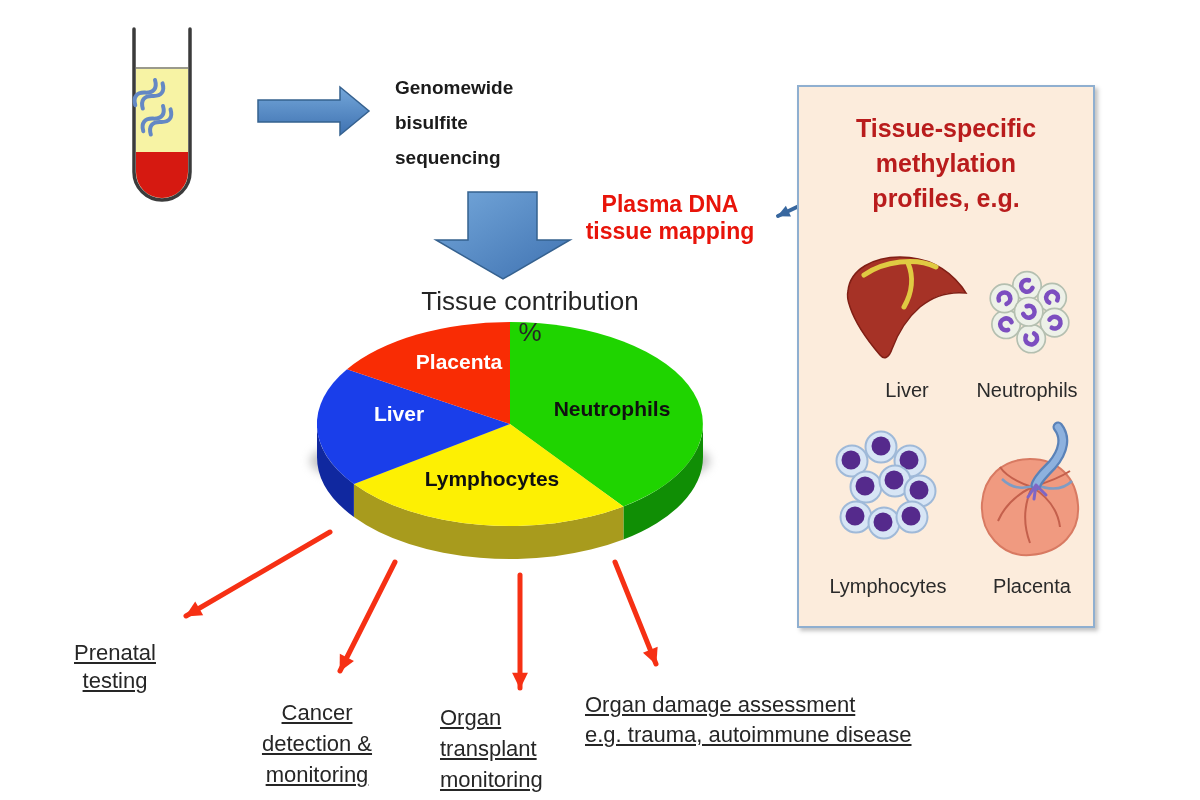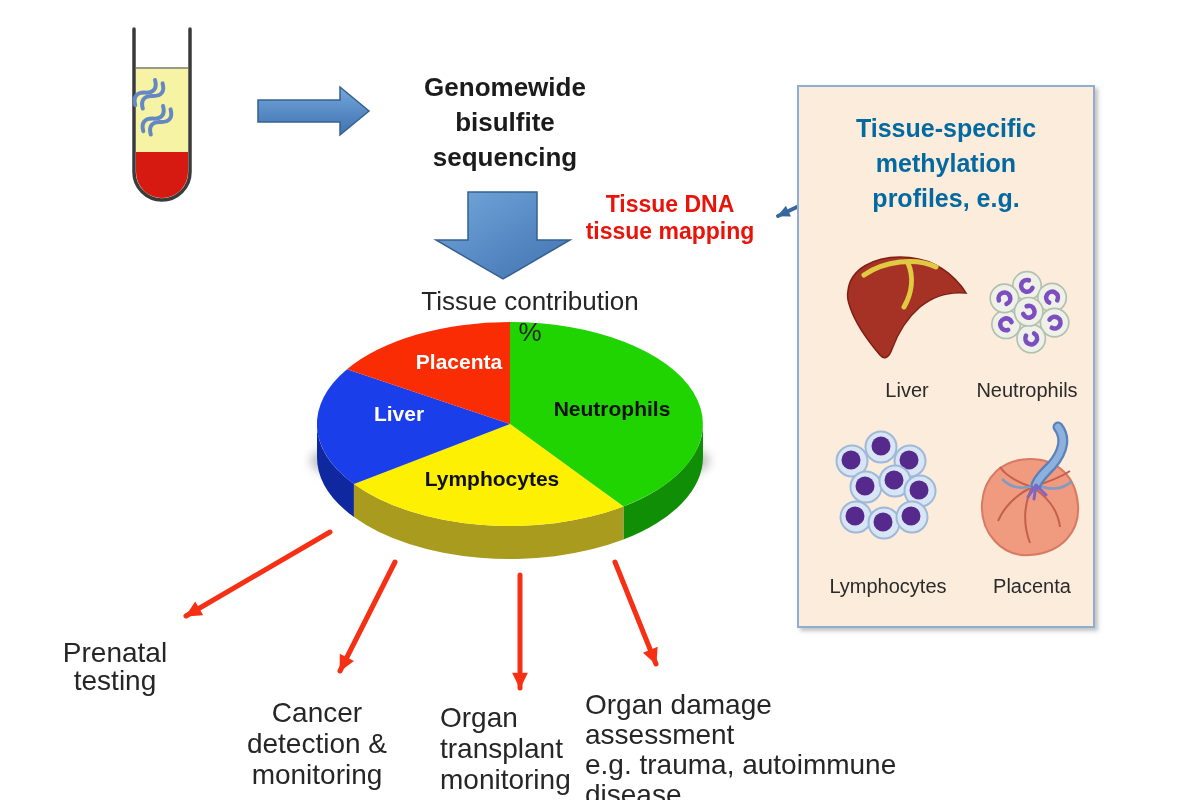--- a/index.html
+++ b/index.html
@@ -4,45 +4,45 @@
 <style>
   html,body{margin:0;padding:0;}
   body{
     width:1200px;height:800px;background:#ffffff;
     font-family:"Liberation Sans", sans-serif;
   }
   .canvas{position:relative;width:1200px;height:800px;background:#ffffff;overflow:hidden;}
   svg.layer{position:absolute;left:0;top:0;}
 
   .txt{position:absolute;white-space:pre-line;}
-  .step1{left:395px;top:70px;width:220px;text-align:center;
-         font-size:26px;font-weight:bold;line-height:35px;color:#1b1b1b;}
+  .step1{left:395px;top:70px;width:220px;text-align:left;
+         font-size:19px;font-weight:bold;line-height:35px;color:#1b1b1b;}
   .step2{left:575px;top:191px;width:190px;text-align:center;
          font-size:23px;font-weight:bold;line-height:27px;color:#e8140a;}
   .pie-title{left:410px;top:286px;width:240px;text-align:center;
          font-size:26px;color:#252525;}
 
   .pie-label{position:absolute;transform:translate(-50%,-50%);
          font-size:21px;font-weight:bold;white-space:nowrap;}
   #pie-label-0{left:612px;top:409px;}
   #pie-label-1{left:492px;top:479px;}
   #pie-label-2{left:399px;top:414px;}
   #pie-label-3{left:459px;top:362px;}
 
-  .outcome{font-size:28px;line-height:28px;color:#262626;}
+  .outcome{font-size:22px;line-height:28px;color:#262626;text-decoration:underline;}
   #outcome-0{left:45px;top:639px;width:140px;text-align:center;}
   #outcome-1{left:237px;top:697px;width:160px;text-align:center;line-height:31px;}
   #outcome-2{left:440px;top:702px;width:160px;text-align:left;line-height:31px;}
   #outcome-3{left:585px;top:690px;width:340px;text-align:left;line-height:30px;}
 
   .panel{position:absolute;left:797px;top:85px;width:298px;height:543px;
          background:#fcecdc;border:2px solid #8fafd0;box-sizing:border-box;
          box-shadow:3px 3px 4px rgba(120,120,120,0.45);}
   .panel-title{position:absolute;left:0;top:24px;width:100%;text-align:center;
-         font-size:25px;font-weight:bold;line-height:35px;color:#0369a1;white-space:pre-line;}
+         font-size:25px;font-weight:bold;line-height:35px;color:#b91c1c;white-space:pre-line;}
   .tissue-label{position:absolute;font-size:20px;color:#2a2a2a;text-align:center;}
   #tissue-label-0{left:40px;top:292px;width:136px;}
   #tissue-label-1{left:158px;top:292px;width:140px;}
   #tissue-label-2{left:19px;top:488px;width:140px;}
   #tissue-label-3{left:163px;top:488px;width:140px;}
   svg.tissue{position:absolute;}
   #tissue-svg-0{left:43px;top:158px;}
   #tissue-svg-1{left:182px;top:180px;}
   #tissue-svg-2{left:21px;top:338px;}
   #tissue-svg-3{left:173px;top:334px;}
@@ -113,21 +113,21 @@
       <line x1="330" y1="532" x2="186" y2="616" marker-end="url(#mred)"></line>
       <line x1="395" y1="562" x2="340" y2="671" marker-end="url(#mred)"></line>
       <line x1="520" y1="575" x2="520" y2="688" marker-end="url(#mred)"></line>
       <line x1="615" y1="562" x2="656" y2="664" marker-end="url(#mred)"></line>
     </g>
   </svg>
 
   <div class="txt step1">Genomewide
 bisulfite
 sequencing</div>
-  <div class="txt step2">Tissue DNA
+  <div class="txt step2">Plasma DNA
 tissue mapping</div>
   <div class="txt pie-title">Tissue contribution %</div>
 
   <span class="pie-label" id="pie-label-0" style="color: rgb(16, 16, 16);">Neutrophils</span>
   <span class="pie-label" id="pie-label-1" style="color: rgb(16, 16, 16);">Lymphocytes</span>
   <span class="pie-label" id="pie-label-2" style="color: rgb(255, 255, 255);">Liver</span>
   <span class="pie-label" id="pie-label-3" style="color: rgb(255, 255, 255);">Placenta</span>
 
   <div class="panel">
     <div class="panel-title">Tissue-specific

